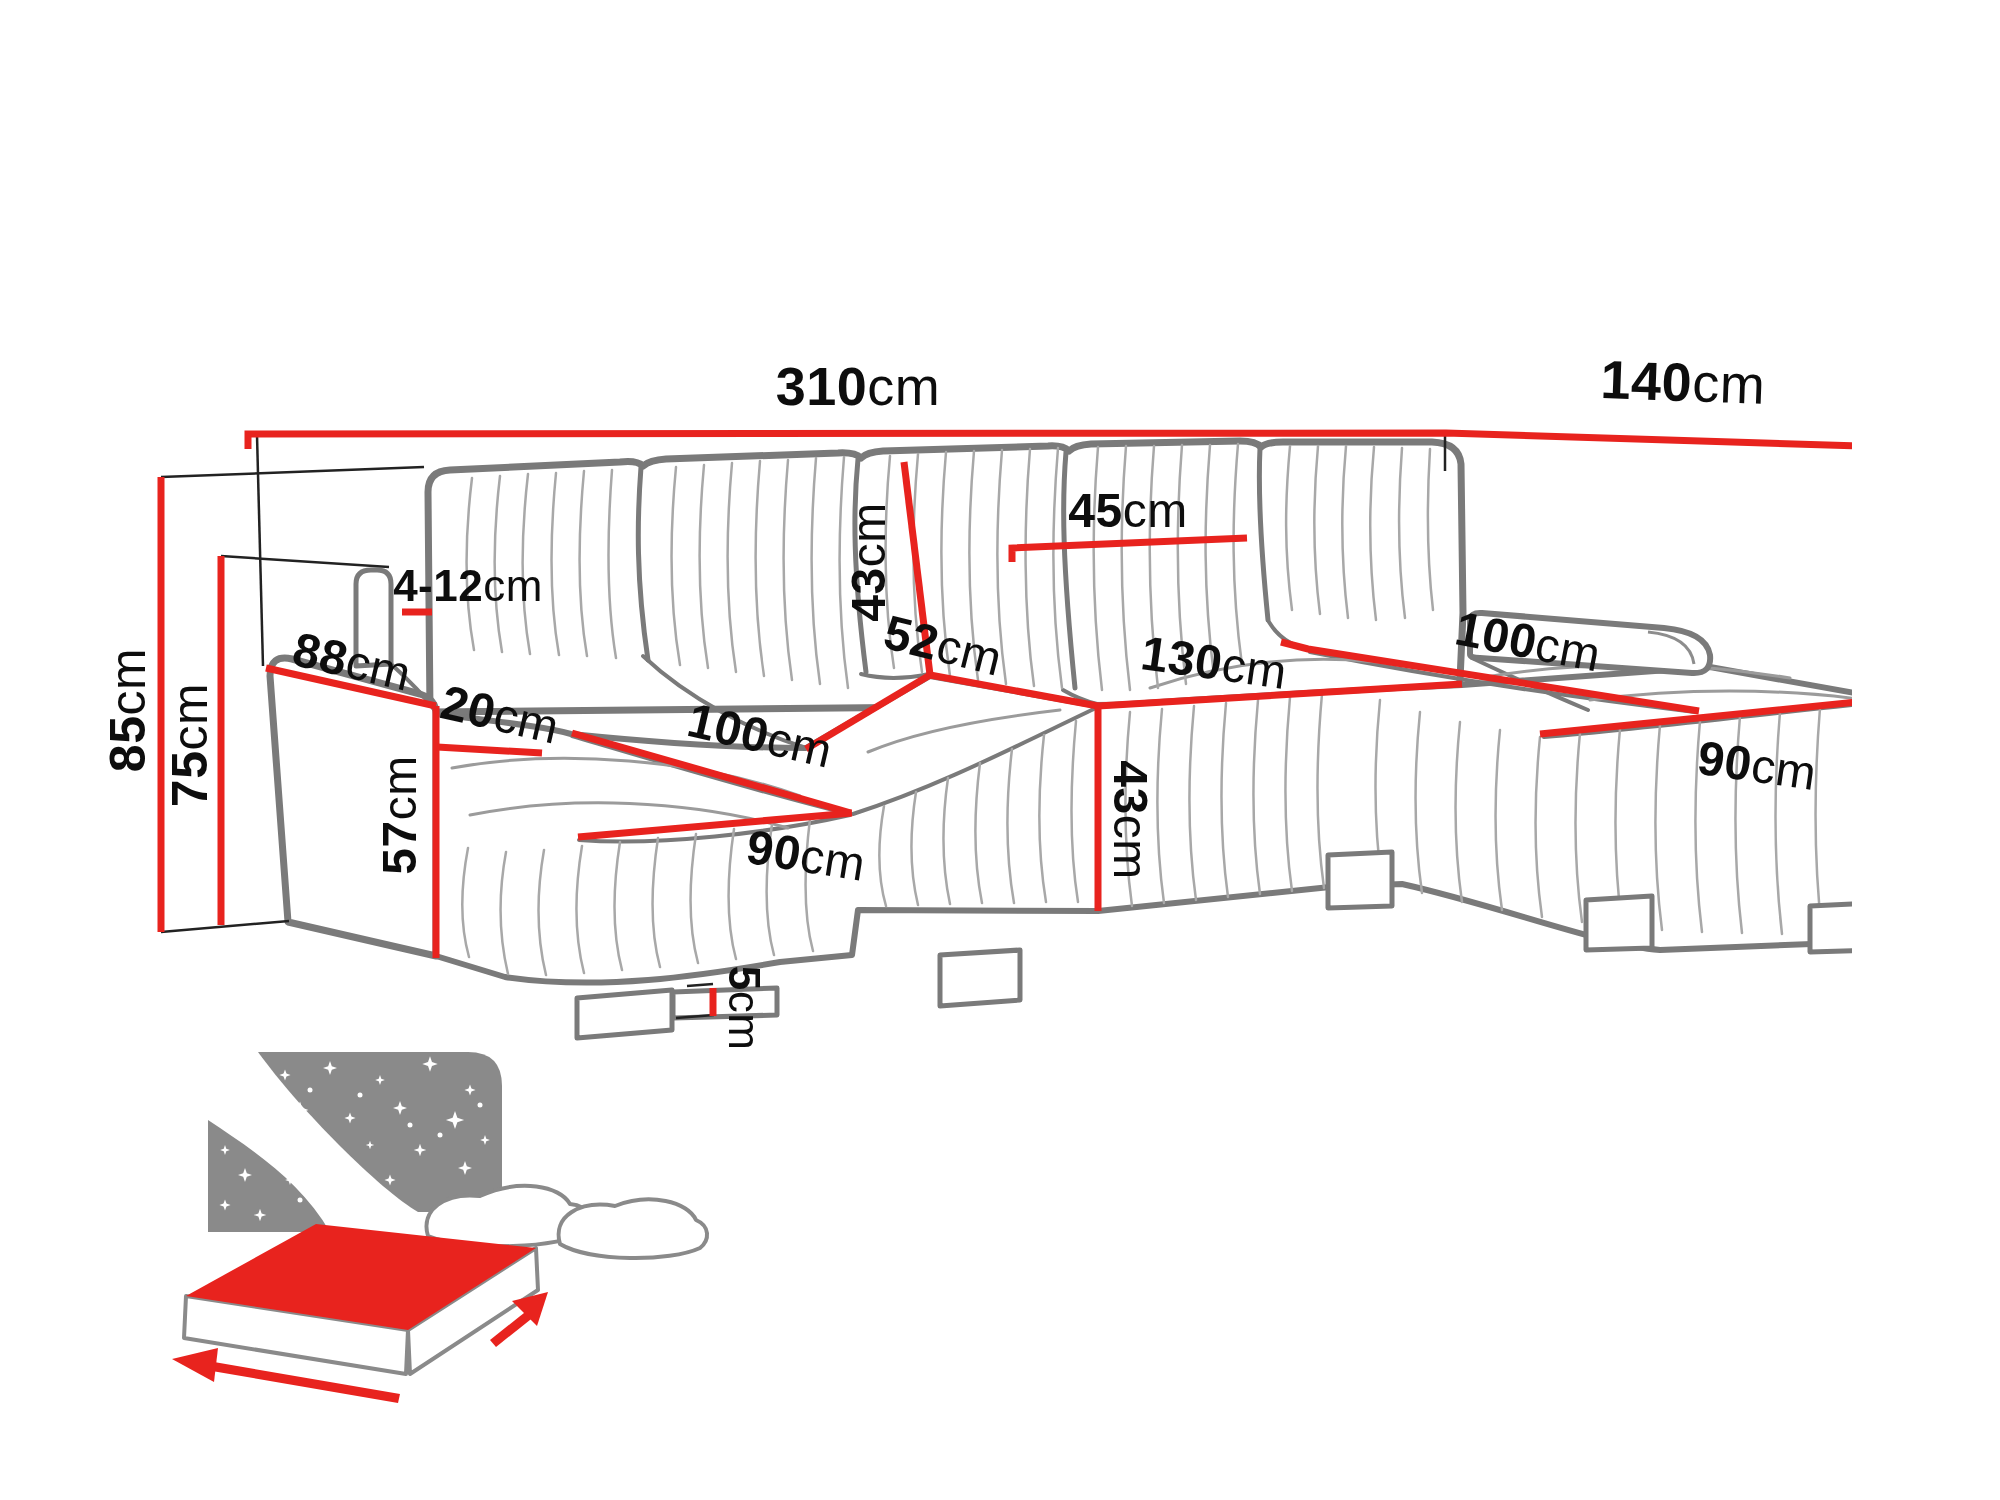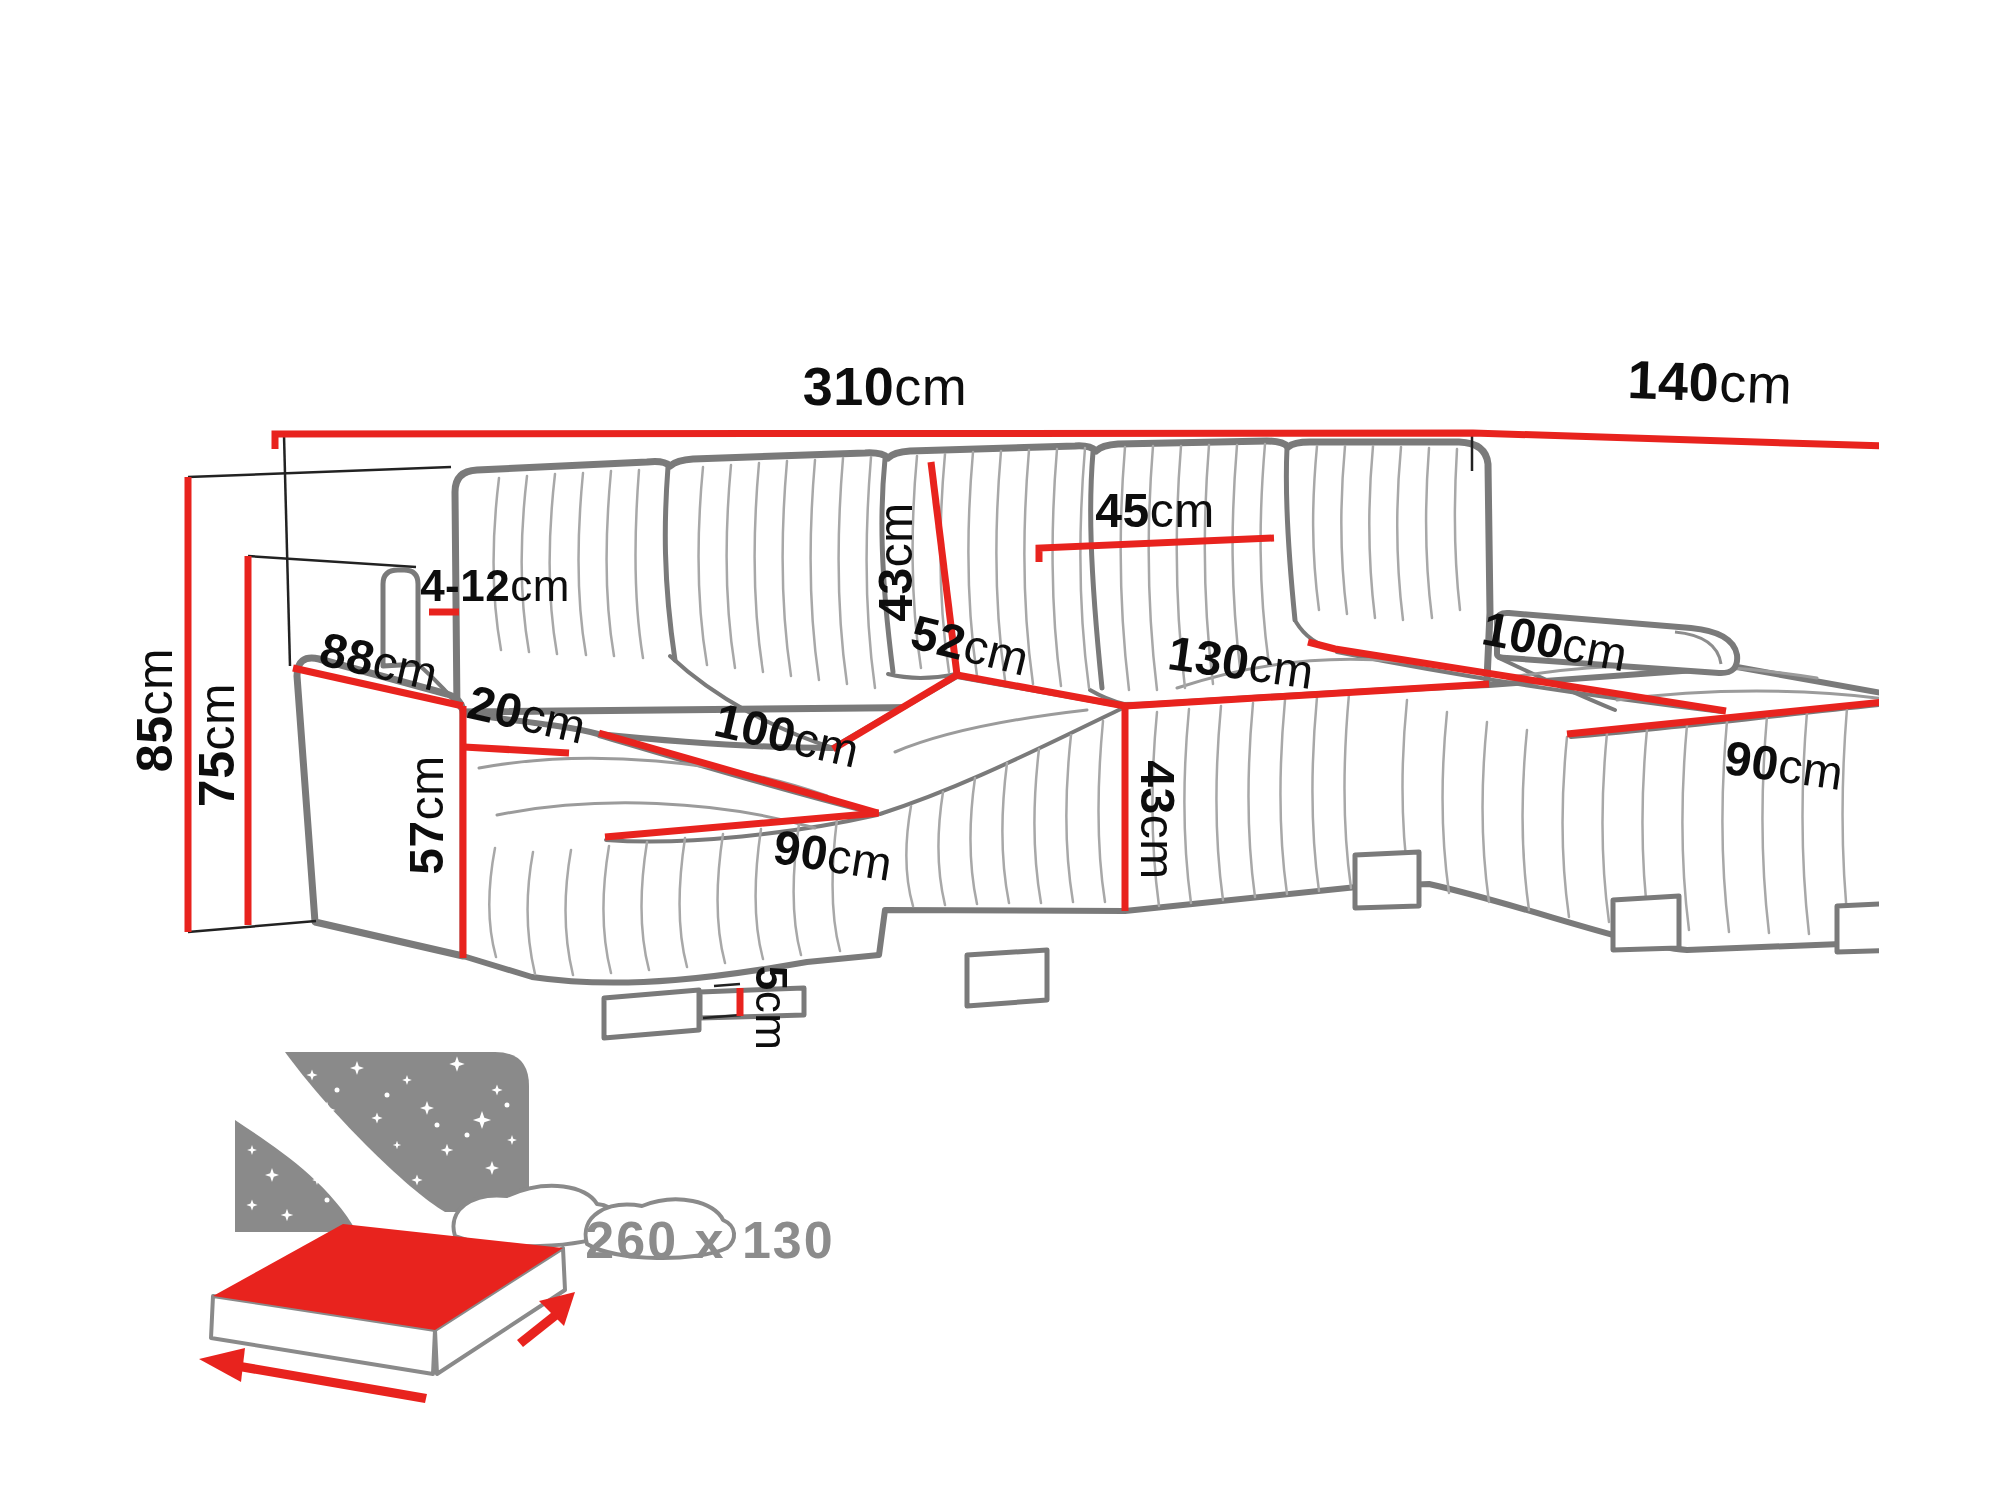--- a/index.html
+++ b/index.html
@@ -1,17 +1,17 @@
 <!DOCTYPE html>
 <html><head>
 <meta charset="utf-8">
 <style>
   html,body{margin:0;padding:0;background:#ffffff;}
   .canvas{position:relative;width:1852px;height:1500px;background:#fff;overflow:hidden;
-          font-family:"Liberation Sans",sans-serif;margin-left:27px;}
+          font-family:"Liberation Sans",sans-serif;}
   .canvas svg{position:absolute;left:0;top:0;}
   .dim{position:absolute;left:var(--x);top:var(--y);
        transform:translate(-50%,-50%) rotate(var(--r,0deg));
        font-size:var(--fs,46px);line-height:1;white-space:nowrap;
        color:#0d0d0d;letter-spacing:.5px;}
   .dim b{font-weight:bold;}
   .dim .u{font-weight:normal;}
   .sleep{position:absolute;left:var(--x);top:var(--y);
          transform:translate(-50%,-50%);
          font-size:52px;font-weight:bold;color:#8c8c8c;letter-spacing:2px;white-space:nowrap;}
@@ -226,15 +226,14 @@
 <div class="dim" style="--x:1528px;--y:642px;--fs:48px;--r:11deg">
   <b>100</b><span class="u">cm</span>
 </div>
 <div class="dim" style="--x:1757px;--y:766px;--fs:48px;--r:8deg">
   <b>90</b><span class="u">cm</span>
 </div>
 <div class="dim" style="--x:744px;--y:1008px;--fs:44px;--r:90deg">
   <b>5</b><span class="u">cm</span>
 </div>
 
-<div class="sleep" style="--x:683px;--y:1240px">260 x 130</div>
 
 </div>
 
 </body></html>

